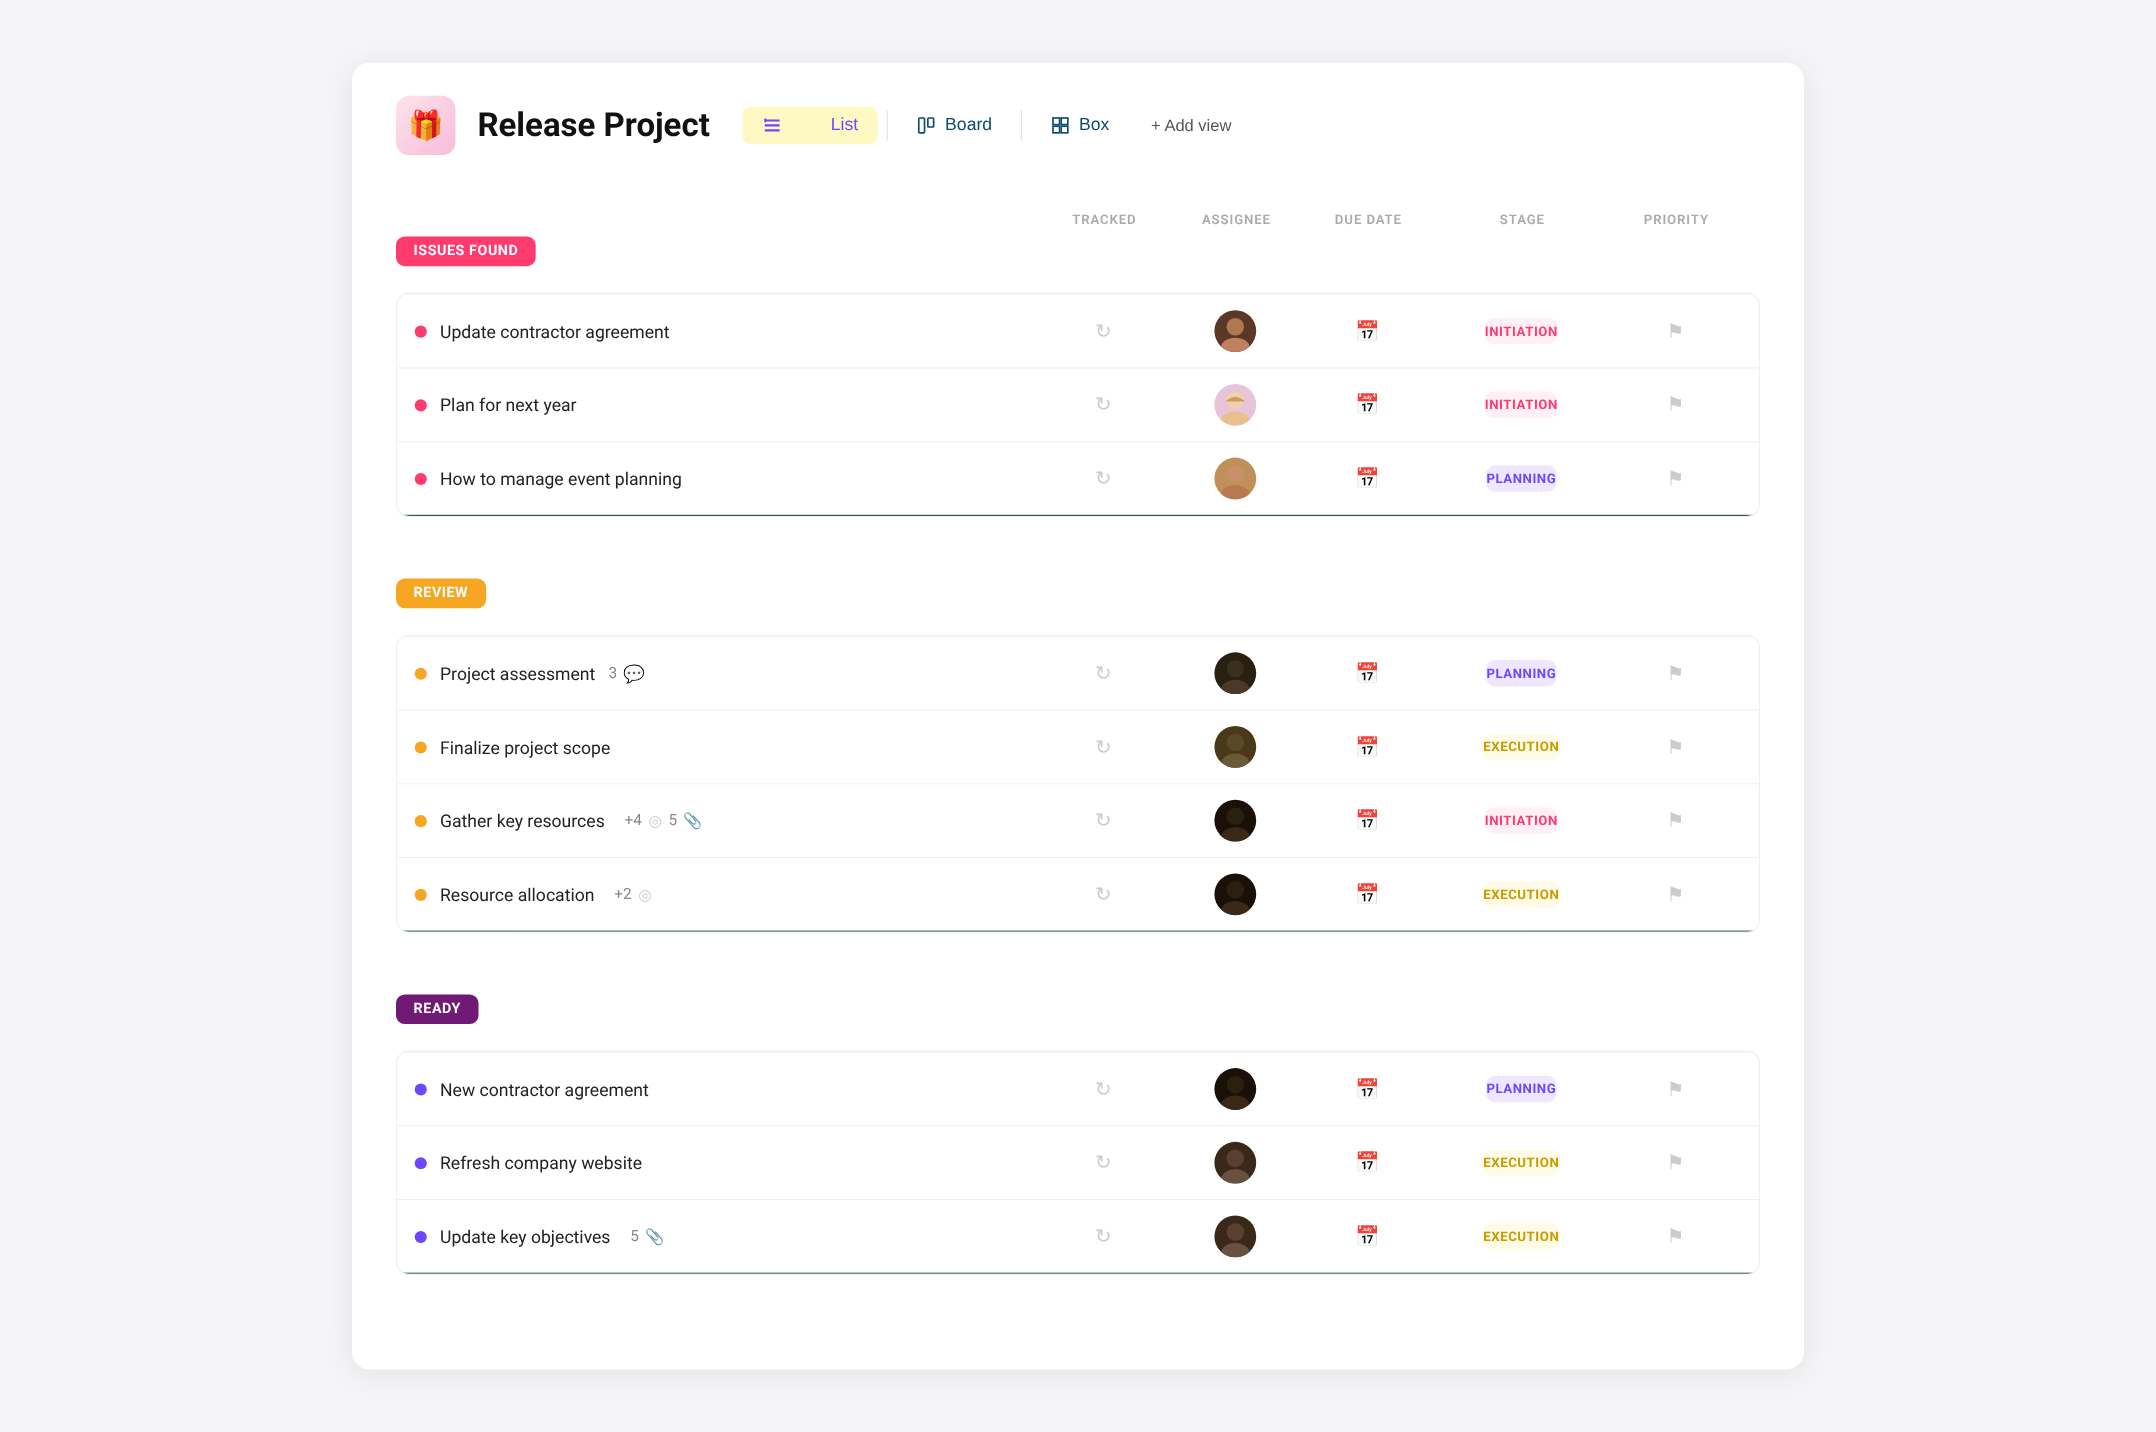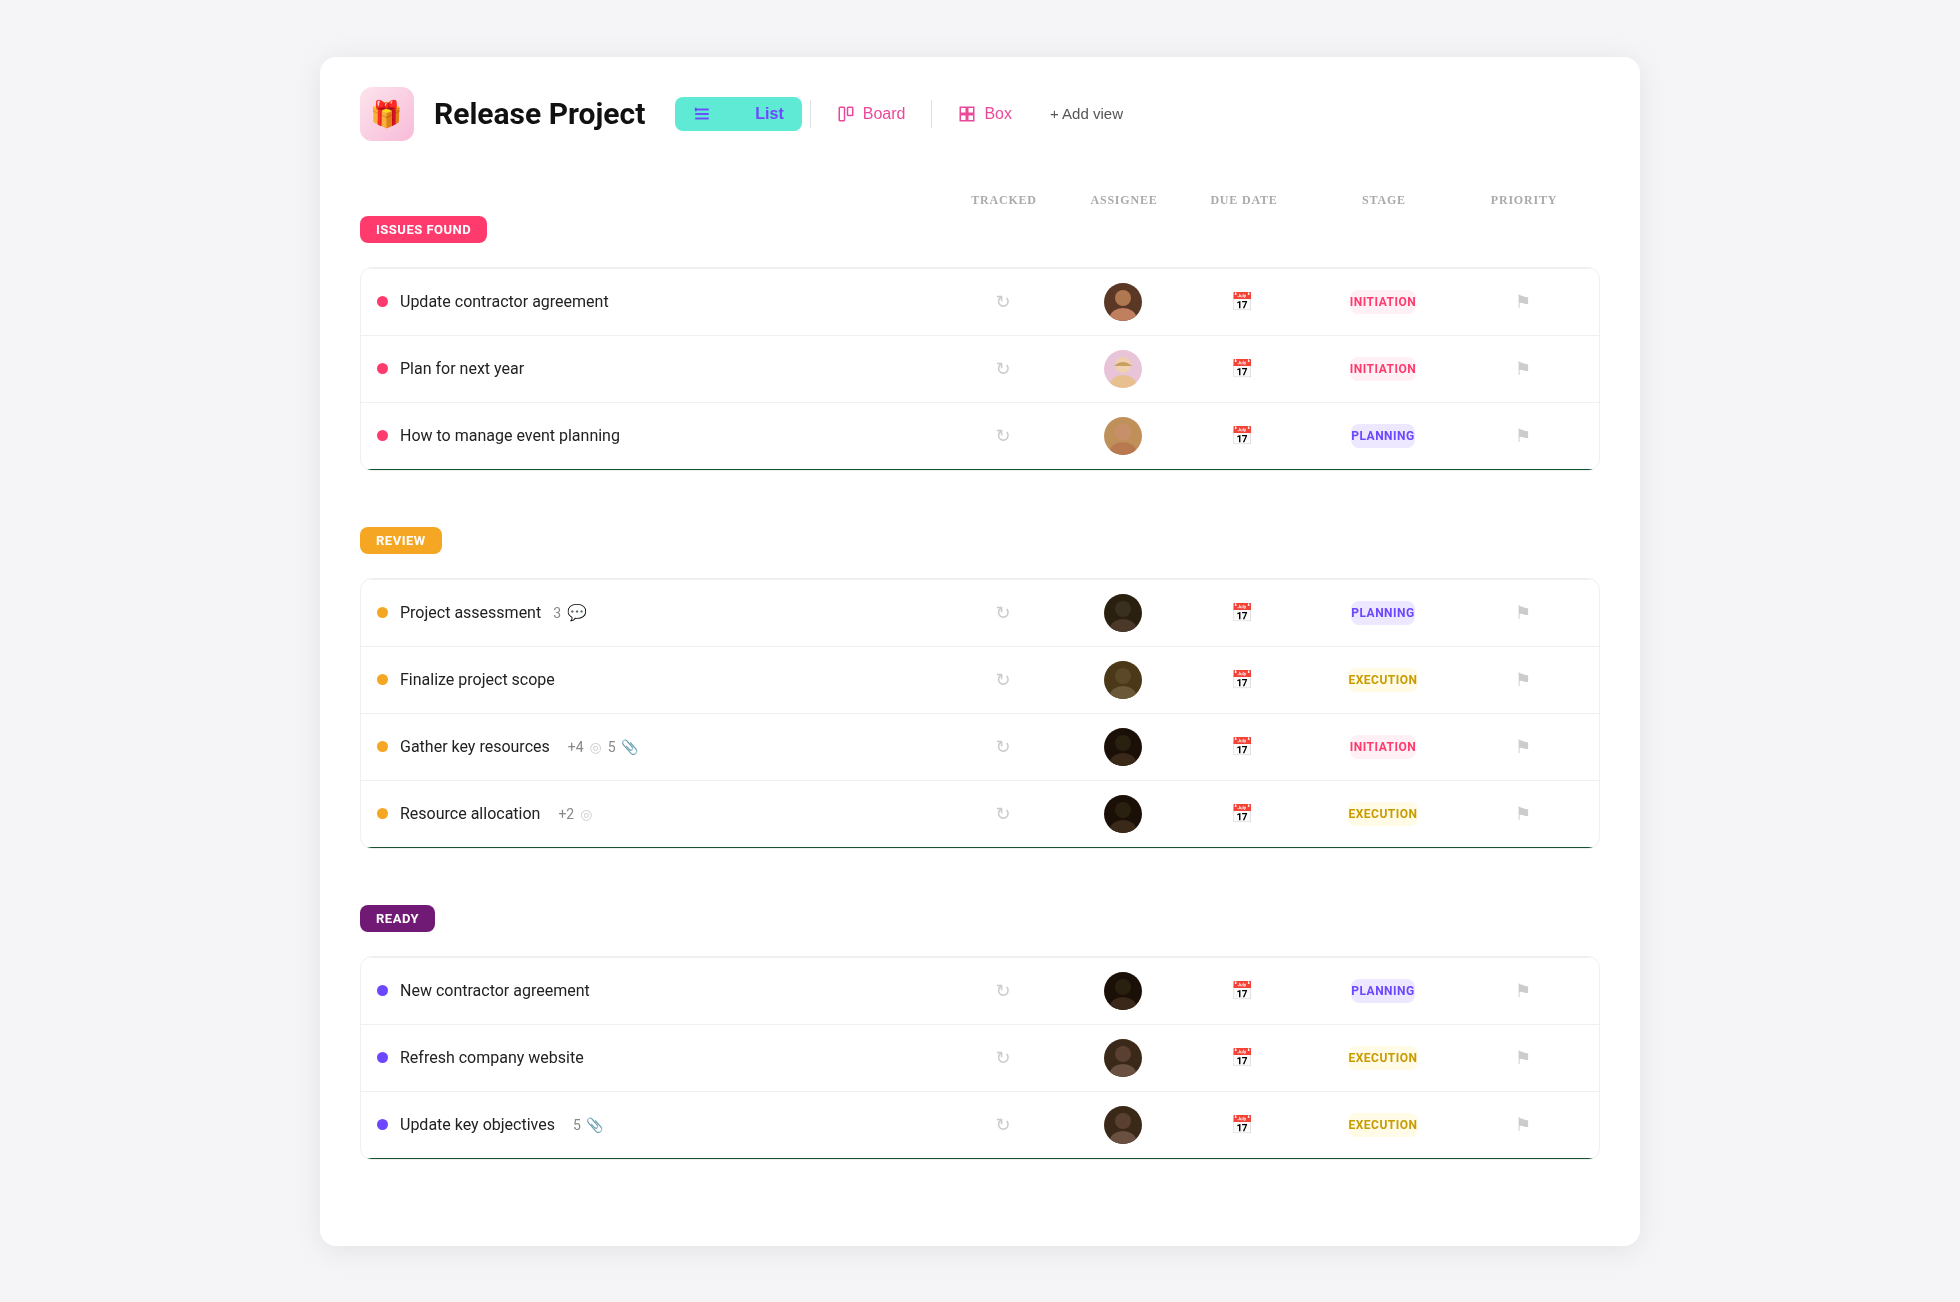--- a/index.html
+++ b/index.html
@@ -48,28 +48,28 @@
       gap: 4px;
     }
     .nav-tab {
       display: flex;
       align-items: center;
       gap: 8px;
       padding: 8px 18px;
       border-radius: 8px;
       cursor: pointer;
       font-size: 16px;
-      color: #ec4899;
+      color: #0c4a6e;
       border: none;
       background: transparent;
     }
     .nav-tab.active {
-      background: #5eead4;
+      background: #fef9c3;
       color: #6c47ff;
-      font-weight: 700;
+      font-weight: 400;
       gap: 44px;
     }
     .nav-divider {
       width: 1px;
       height: 28px;
       background: #e0e0e0;
       margin: 0 4px;
     }
     .add-view-btn {
       display: flex;
@@ -105,21 +105,20 @@
     .badge-ready { background: #701a75; }
 
     .table-header {
       display: grid;
       grid-template-columns: 1fr 120px 120px 120px 160px 120px;
       padding: 12px 16px 8px 36px;
       font-size: 12px;
       font-weight: 600;
       color: #aaa;
       letter-spacing: 0.8px;
-      font-family: Liberation Serif, serif;
     }
     .table-header .col { text-align: center; }
     .table-header .col:first-child { text-align: left; }
 
     .task-row {
       display: grid;
       grid-template-columns: 1fr 120px 120px 120px 160px 120px;
       align-items: center;
       padding: 14px 16px 14px 16px;
       border-top: 1px solid #f0f0f0;

